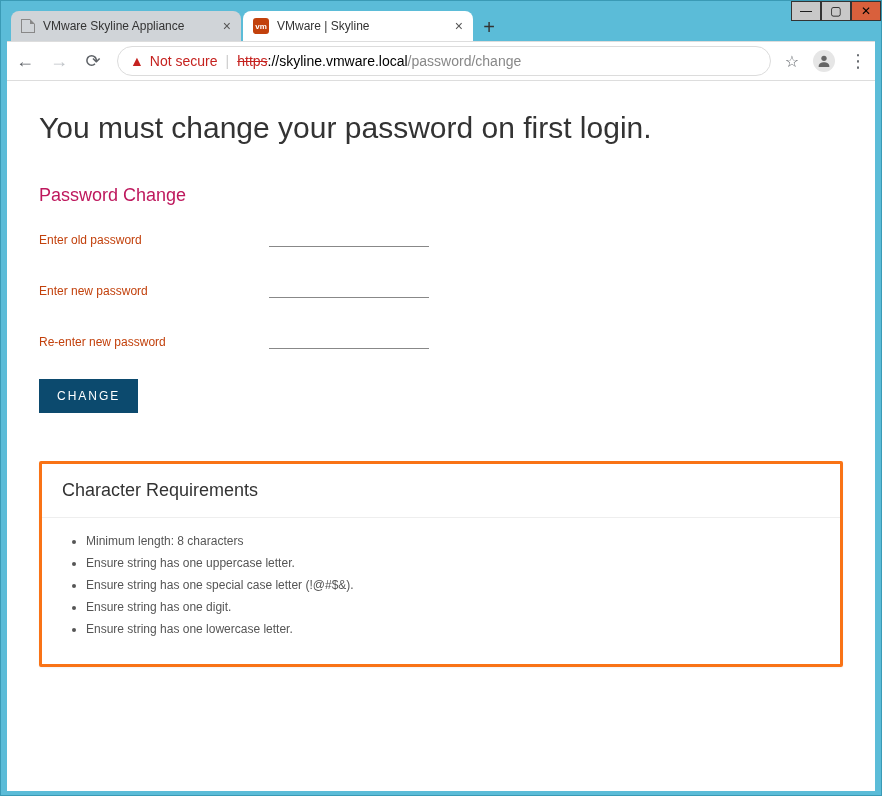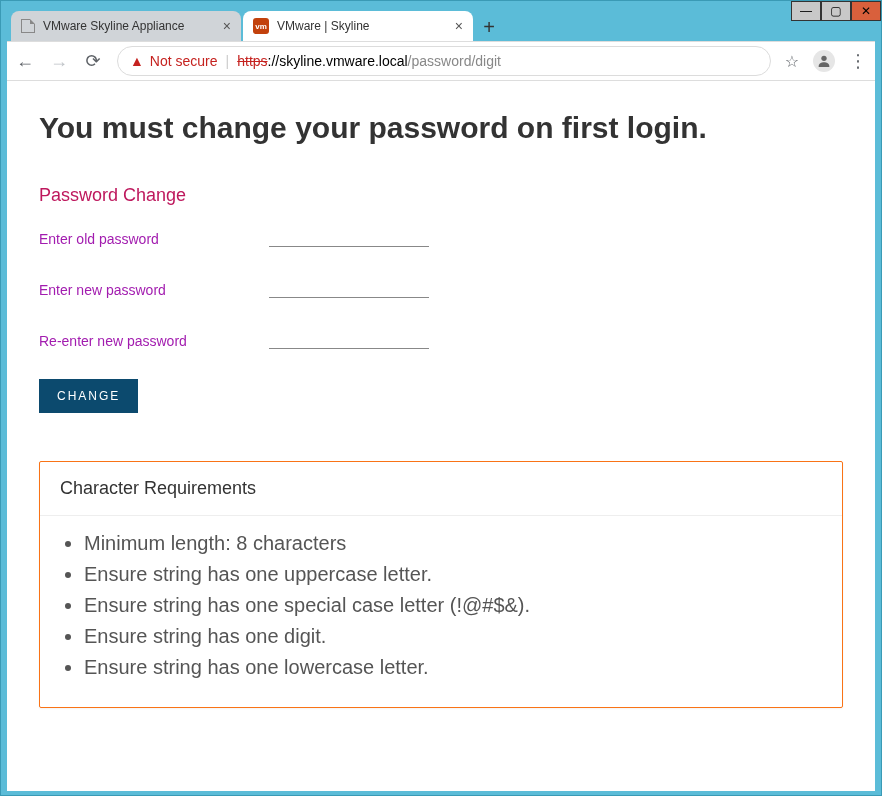--- a/index.html
+++ b/index.html
@@ -116,73 +116,73 @@
   .viewport {
     background:#fff;
     margin: 0 6px 6px 6px;
     height: calc(796px - 40px - 40px - 6px);
     padding: 30px 32px;
     overflow:auto;
     color:#333;
   }
   .page-heading {
     font-size: 30px;
-    font-weight: 700;
+    font-weight: 400;
     color:#333;
     margin-bottom: 40px;
   }
   .section-title {
     font-size: 18px;
     color:#be185d;
     margin-bottom: 20px;
   }
   .form-row {
     display:flex;
     align-items:flex-end;
     margin-bottom: 30px;
   }
   .form-label {
     width: 230px;
-    font-size:14px;
-    color:#a21caf;
+    font-size:12px;
+    color:#c2410c;
   }
   .form-input {
     border:none;
     border-bottom:1px solid #888;
     width: 160px;
     font-size:14px;
     padding:2px 0;
     outline:none;
   }
   .change-btn {
     background:#0c4a6e;
     color:#fff;
     border:none;
     padding: 10px 18px;
     font-size:12px;
     letter-spacing:2px;
     cursor:pointer;
   }
   .card {
     margin-top: 48px;
-    border:1px solid #f97316;
+    border:3px solid #f97316;
     border-radius:2px;
     box-shadow: 0 1px 2px rgba(0,0,0,0.05);
     padding-bottom: 20px;
   }
   .card-header {
     padding: 16px 20px;
     border-bottom:1px solid #eee;
     font-size:18px;
     color:#333;
   }
   .card ul {
     padding: 16px 20px 0 44px;
     color:#555;
-    font-size:20px;
+    font-size:12px;
   }
   .card ul li { margin-bottom:8px; }
 </style>
 </head>
 <body>
 
 <div class="window-frame">
 
   <div class="title-bar">
     <div class="title-btn">—</div>
@@ -212,21 +212,21 @@
     <span class="nav-icon">←</span>
     <span class="nav-icon disabled">→</span>
     <span class="nav-icon">⟳</span>
     <div class="addr-area">
       <span class="not-secure">
         <span class="warn-triangle">▲</span>
         <span>Not secure</span>
       </span>
       <span class="url-sep">|</span>
       <span>
-        <span class="url-https">https</span><span class="url-host">://skyline.vmware.local</span><span class="url-path">/password/digit</span>
+        <span class="url-https">https</span><span class="url-host">://skyline.vmware.local</span><span class="url-path">/password/change</span>
       </span>
     </div>
     <span class="star-icon">☆</span>
     <span class="prof-icon">
       <svg width="16" height="16" viewBox="0 0 24 24" fill="#666">
           <circle cx="12" cy="8" r="4"></circle>
           <path d="M4 20c0-4 4-6 8-6s8 2 8 6v1H4v-1z"></path>
         </svg>
     </span>
     <span class="menu-dots">⋮</span>

